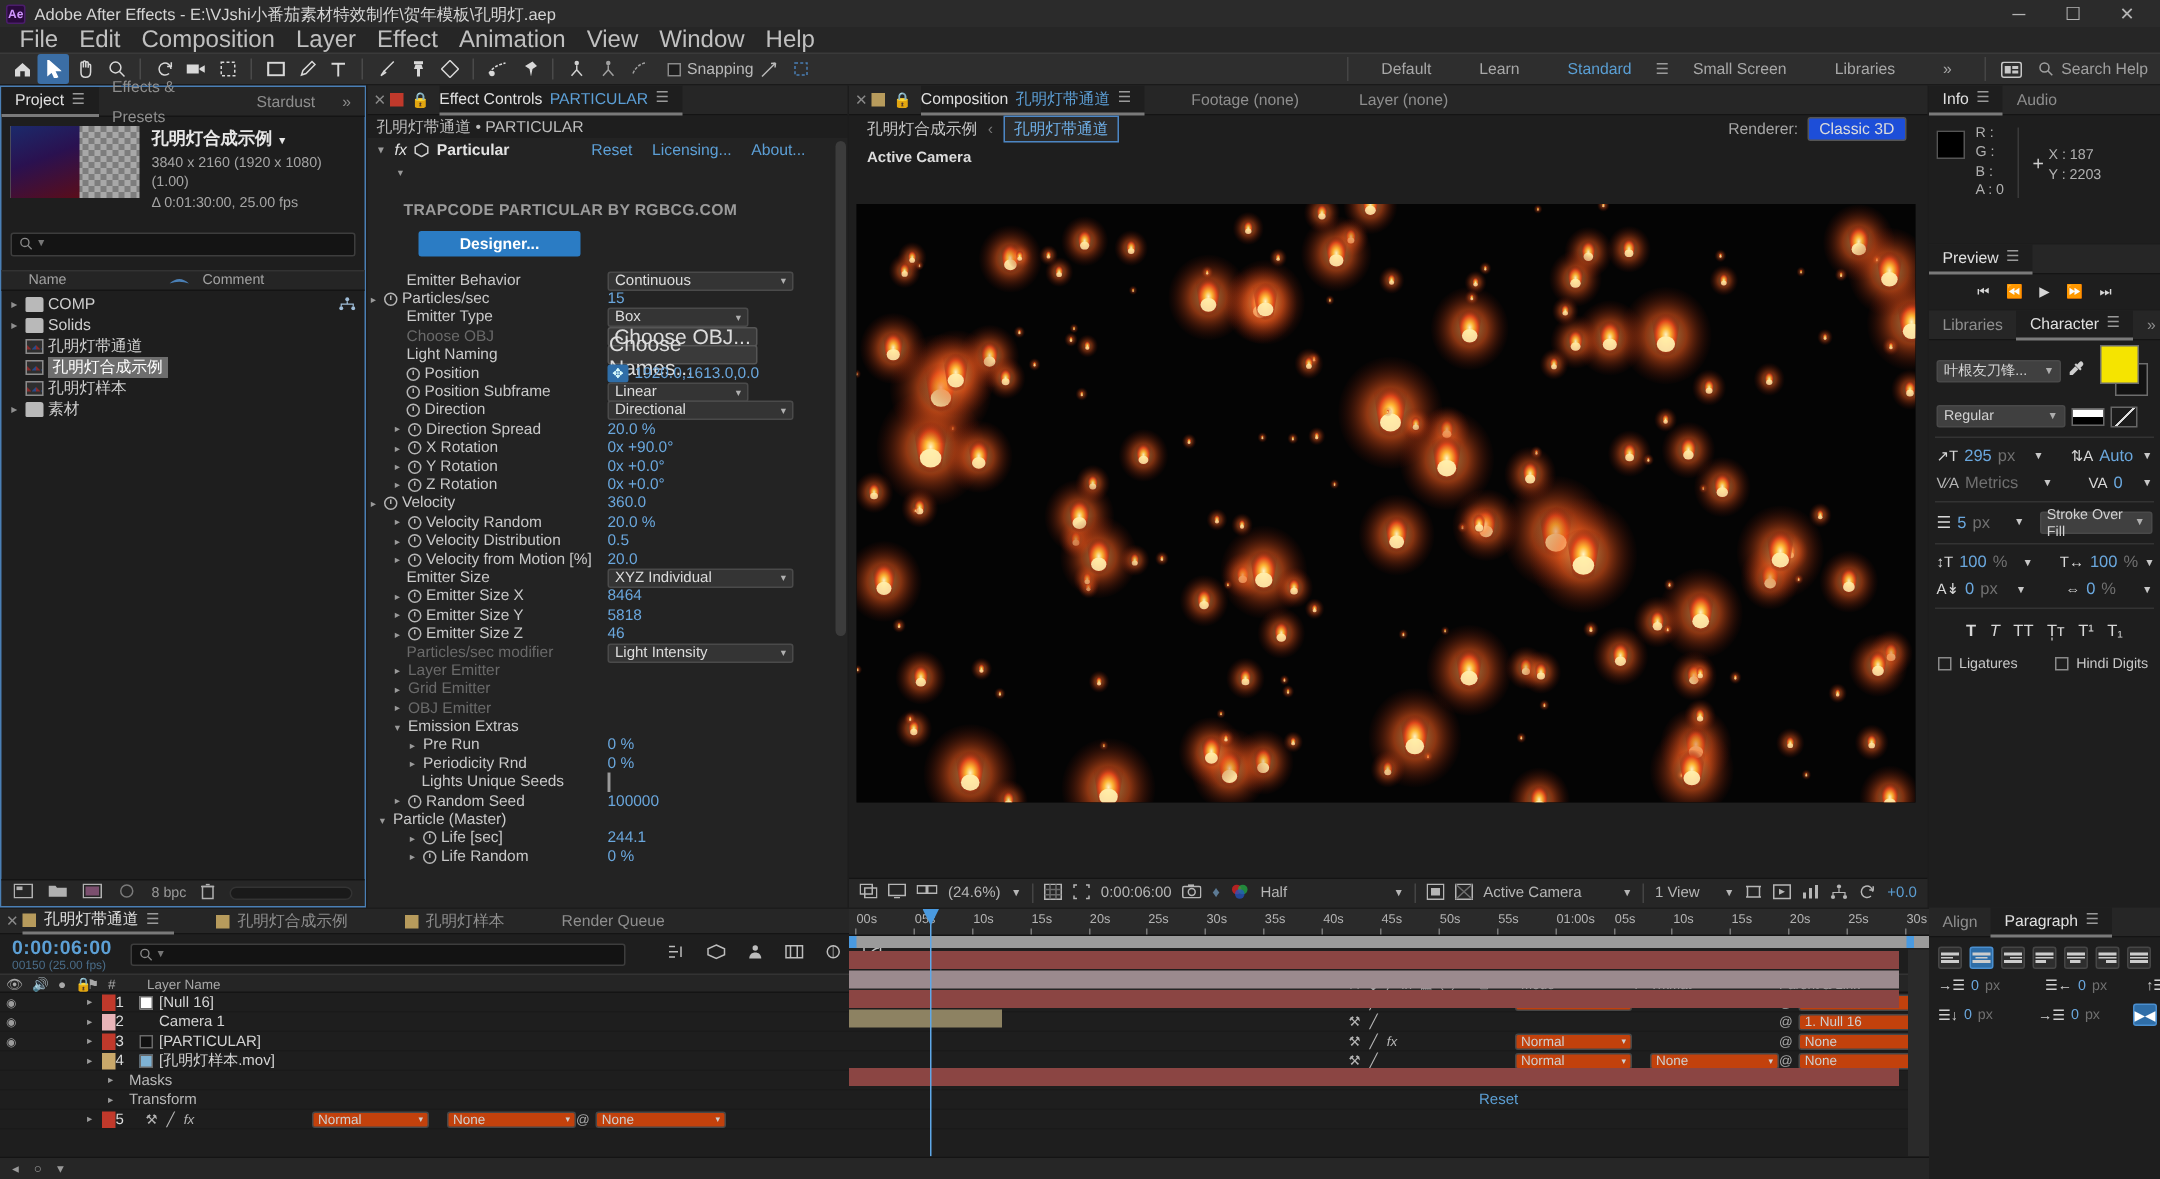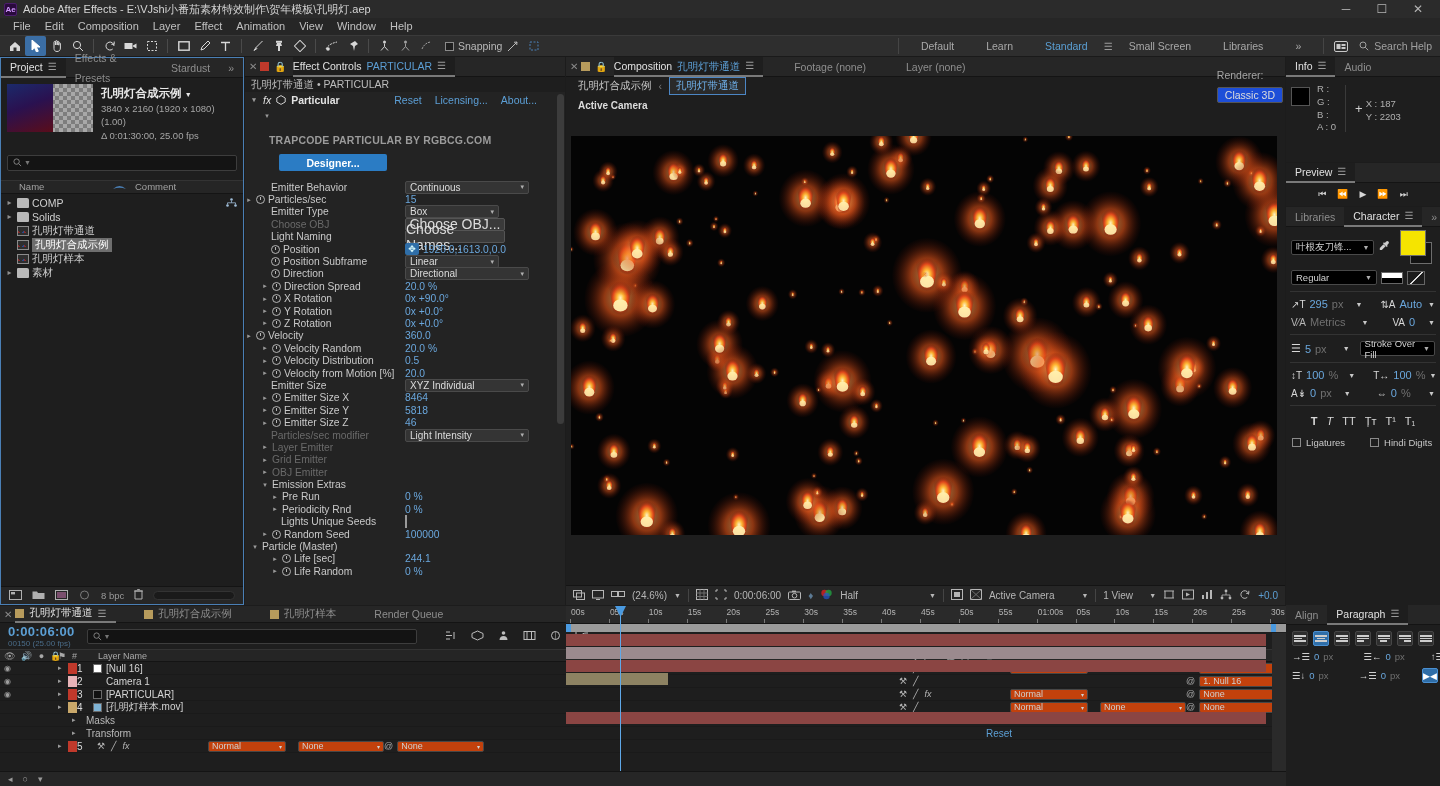--- a/index.html
+++ b/index.html
@@ -26,21 +26,21 @@
     border: 1px solid #4b1d6b;
   }
   .titlebar .wintools { margin-left: auto; display: flex; }
   .titlebar .wintools span {
     width: 36px; height: 18px; display: flex; align-items: center; justify-content: center;
     font-size: 12px; color: #b4b4b4;
   }
 
   
   .menubar { height: 17px; background: #262626; display: flex; align-items: center; padding-left: 6px; }
-  .menubar .mi { padding: 0 7px; font-size: 11px; color: #c0c0c0; line-height: 17px; }
+  .menubar .mi { padding: 0 7px; font-size: 16px; color: #c0c0c0; line-height: 17px; }
 
   
   .toolbar {
     height: 22px; background: #2e2e2e; display: flex; align-items: center;
     border-top: 1px solid #3a3a3a; border-bottom: 1px solid #1a1a1a; padding-left: 4px;
   }
   .tool {
     width: 21px; height: 20px; display: flex; align-items: center; justify-content: center;
     color: #cfcfcf; font-size: 12px; position: relative;
   }
@@ -137,21 +137,21 @@
     height: 13px; background: #3a3a3a; border: 1px solid #555; border-radius: 2px;
     display: flex; align-items: center; justify-content: center; font-size: 14px; color: #dcdcdc;
   }
   .posdot { width: 14px; height: 12px; background: #2f6ea8; border-radius: 2px; display:flex;align-items:center;justify-content:center;color:#dff;font-size:9px;}
   .cbx { width: 9px; height: 9px; border: 1px solid #9a9a9a; background: #151515; }
 
   
   #comp-panel { left: 566px; top: 57px; width: 719px; height: 548px; }
   .comp-crumb { height: 18px; display: flex; align-items: center; padding-left: 12px; gap: 7px; font-size: 10.5px; }
   .crumb-cur { background: #2a2a2a; border: 1px solid #4c86c4; color: #6fb0ea; padding: 1px 6px; }
-  .renderer { margin-left: auto; margin-right: 2px; display: flex; align-items: flex-start; gap: 6px; color: #a5a5a5; flex-direction: column; }
+  .renderer { margin-left: auto; margin-right: 14px; display: flex; align-items: center; gap: 6px; color: #a5a5a5; }
   .renderer .pill { background: #1d4ed8; border: 1px solid #555; border-radius: 2px; padding: 1px 7px; color: #dcdcdc; }
   .active-cam { font-size: 10px; color: #dcdcdc; font-weight: bold; padding: 5px 0 3px 12px; }
   .comp-stage { position: absolute; left: 0; top: 56px; right: 0; bottom: 24px; background: #1e1e1e; }
   .comp-canvas {
     position: absolute; left: 5px; top: 79px; width: 706px; height: 399px;
     background: #050505; overflow: hidden;
   }
   .comp-footer {
     position: absolute; left: 0; right: 0; bottom: 0; height: 20px; background: #262626;
     display: flex; align-items: center; gap: 7px; padding: 0 7px; font-size: 10px; color: #b6b6b6;
@@ -165,21 +165,21 @@
   #char-panel { left: 1286px; top: 207px; width: 154px; height: 398px; }
   #align-panel { left: 1286px; top: 605px; width: 154px; height: 181px; }
   .info-body { display: flex; padding: 6px 5px; gap: 4px; font-size: 9.5px; color: #b0b0b0; }
   .swatch { width: 19px; height: 19px; background: #000; border: 1px solid #555; margin-top: 4px; }
   .rgba { line-height: 1.35; padding-left: 3px; }
   .vdiv { width: 1px; background: #3a3a3a; margin: 2px 5px; }
   .xy { line-height: 1.4; padding-top: 3px; }
   .prev-btns { display: flex; align-items: center; justify-content: center; gap: 11px; height: 22px; color: #d6d6d6; font-size: 9px; }
   .char-row { display: flex; align-items: center; gap: 4px; padding: 3px 5px; }
   .chfield {
-    height: 15px; background: #000000; border: 1px solid #494949; border-radius: 2px;
+    height: 15px; background: #404040; border: 1px solid #494949; border-radius: 2px;
     display: flex; align-items: center; padding: 0 4px; font-size: 9.5px; color: #d2d2d2;
   }
   .chfield .cv { margin-left: auto; font-size: 7px; color: #aeaeae; }
   .num { color: #6aa7dd; }
   .muted { color: #707070; }
   .colorswatches { position: relative; width: 42px; height: 34px; }
   .cs-fill { position: absolute; left: 6px; top: 0; width: 26px; height: 26px; background: #f5e400; border: 1px solid #6d6d6d; }
   .cs-stroke { position: absolute; left: 16px; top: 12px; width: 22px; height: 22px; background: #131313; border: 1px solid #6d6d6d; }
   .cs-stroke::after { content:""; position:absolute; left:4px; top:4px; right:4px; bottom:4px; background:#131313; }
   .char-sep { height: 1px; background: #333; margin: 3px 4px; }

